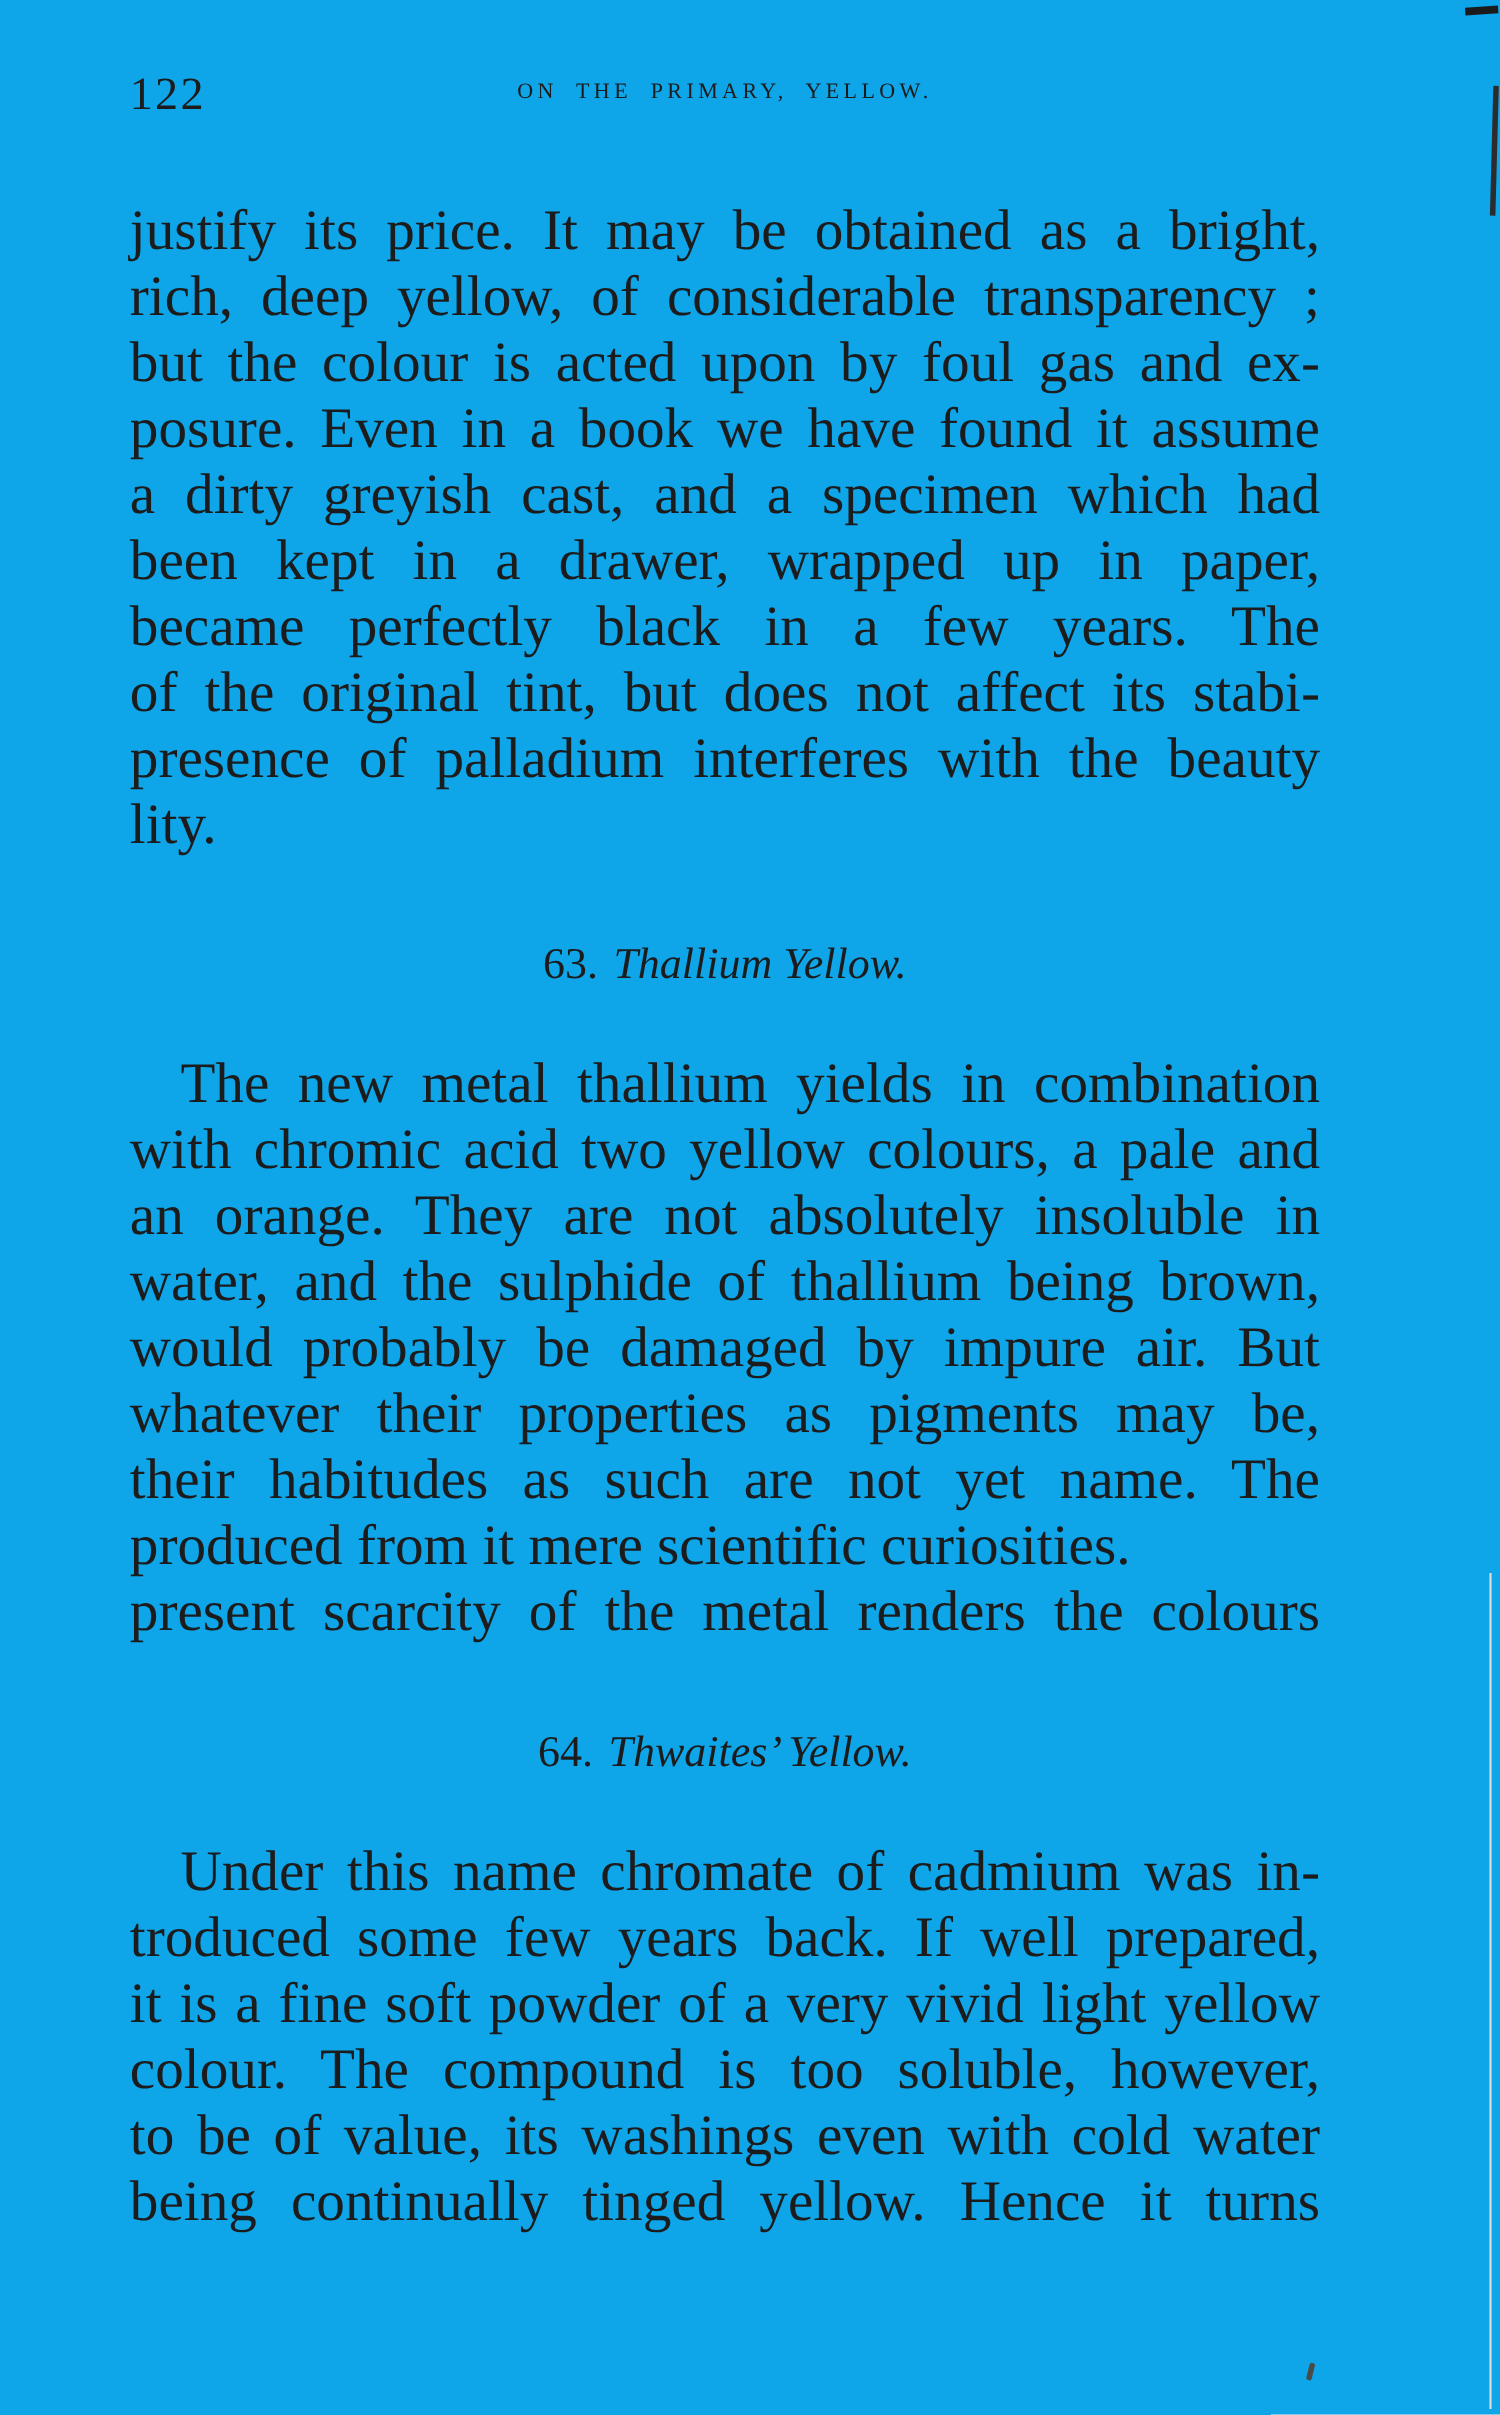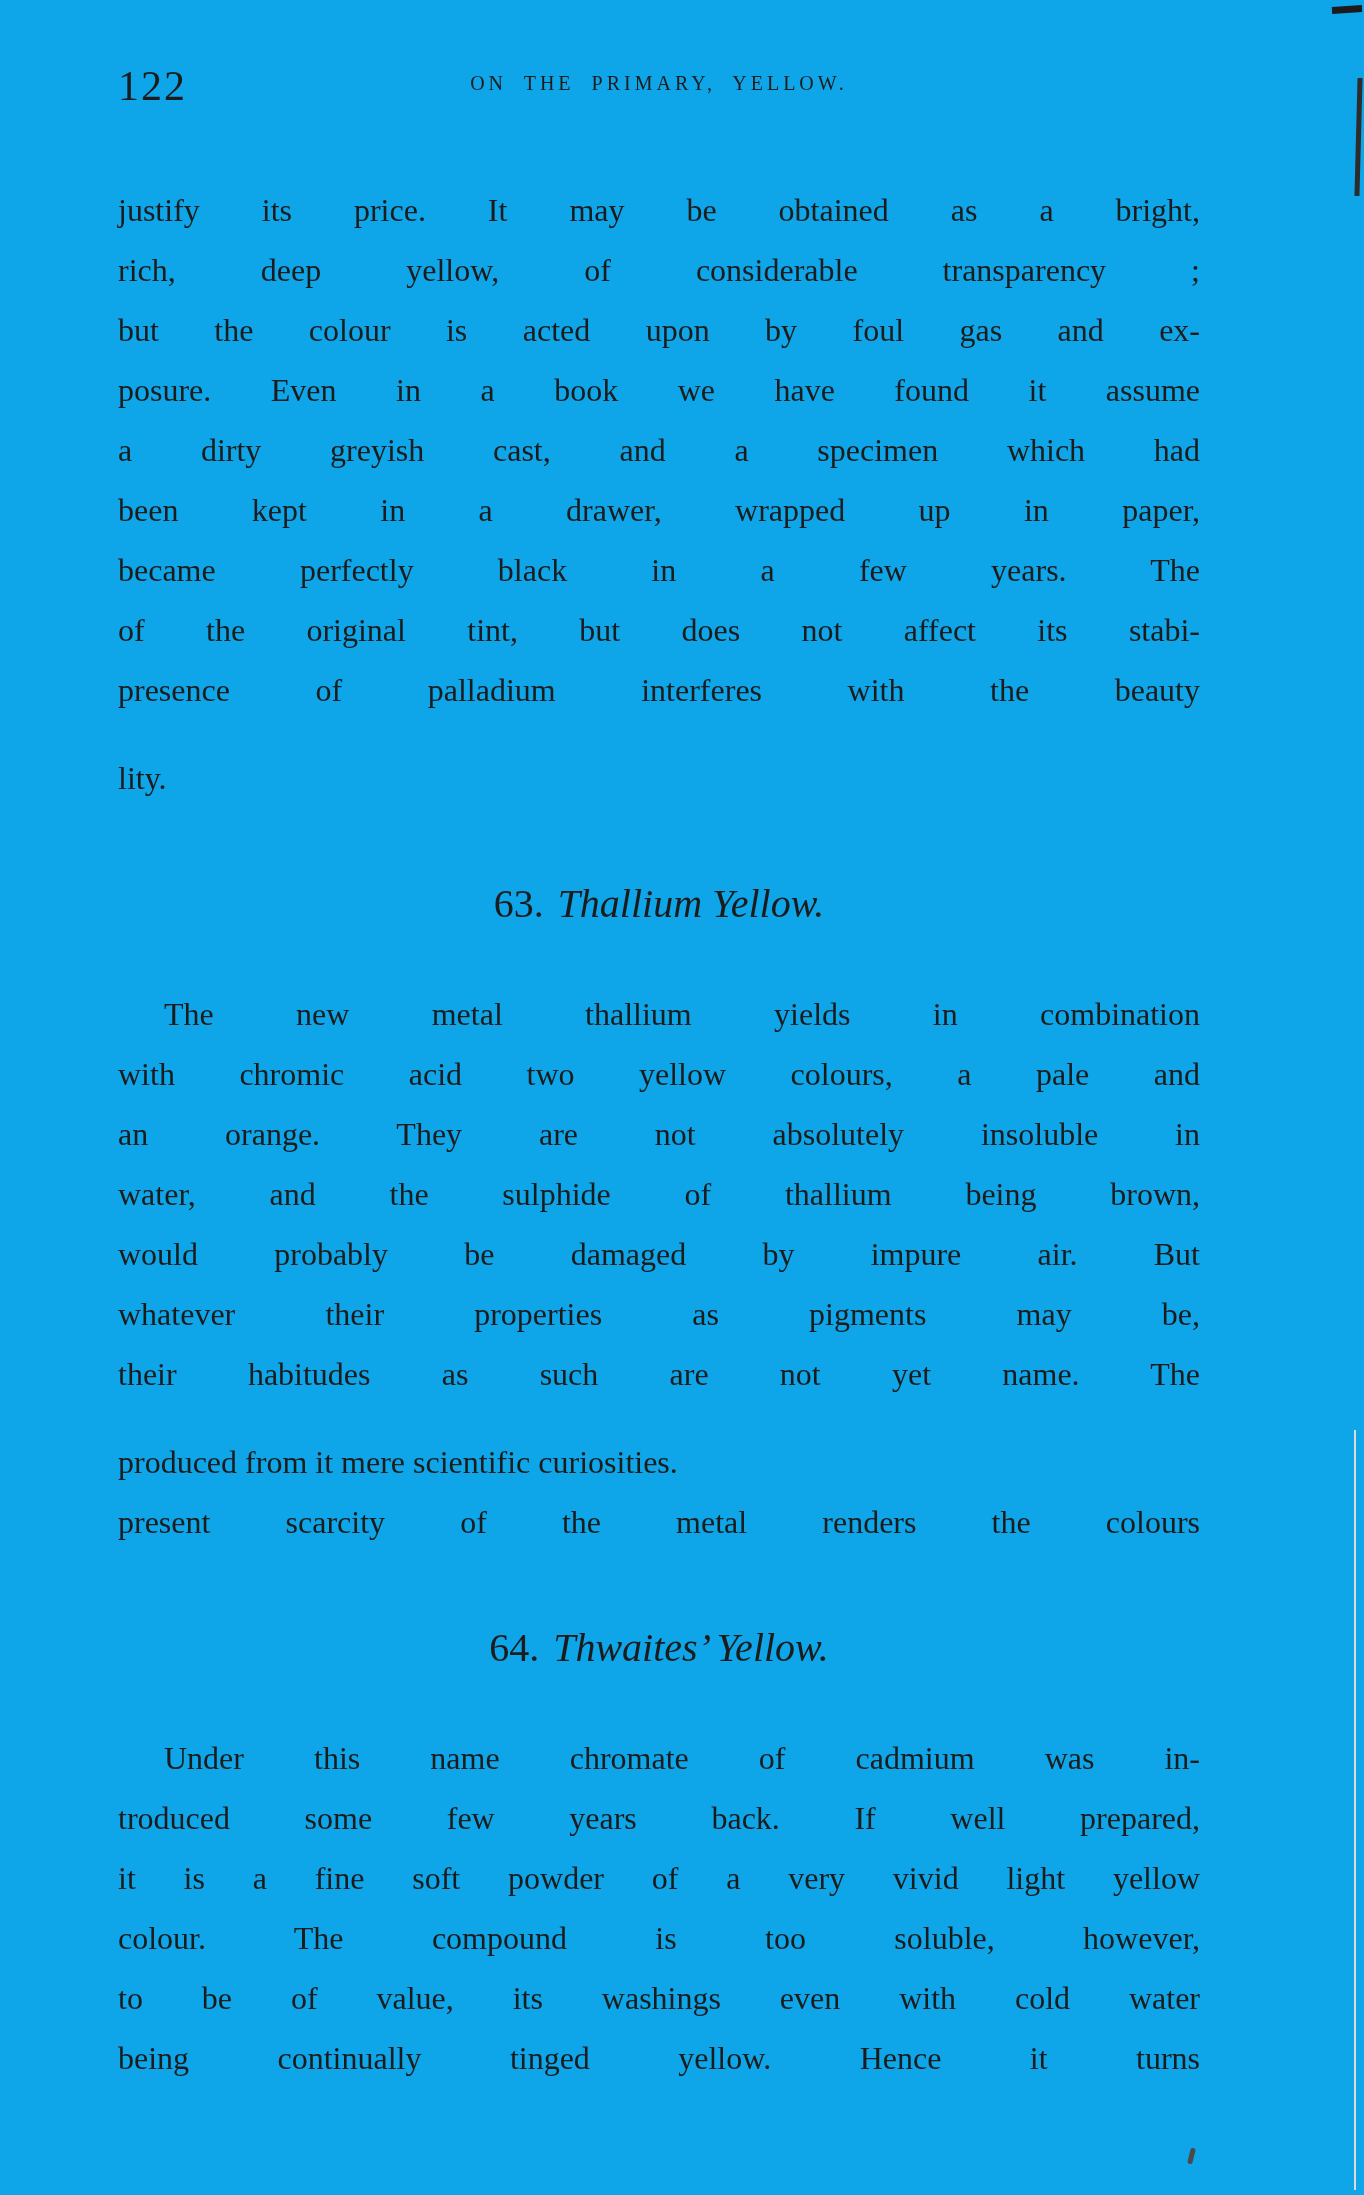--- a/index.html
+++ b/index.html
@@ -43,29 +43,28 @@
     text-align: center;
     font-size: 20px;
     letter-spacing: 4px;
     word-spacing: 8px;
     white-space: nowrap;
   }
   .paragraph {
     margin: 0;
   }
   .line {
-    font-size: 32px;
+    font-size: 52px;
     line-height: 60px;
     text-align: justify;
     text-align-last: justify;
     white-space: normal;
   }
   .line.end {
     text-align-last: left;
-    margin-top: 28px;
   }
   .line.indent {
     text-indent: 46px;
   }
   .section-heading {
     text-align: center;
     font-size: 40px;
     line-height: 60px;
     margin: 66px 0 50px 0;
   }

